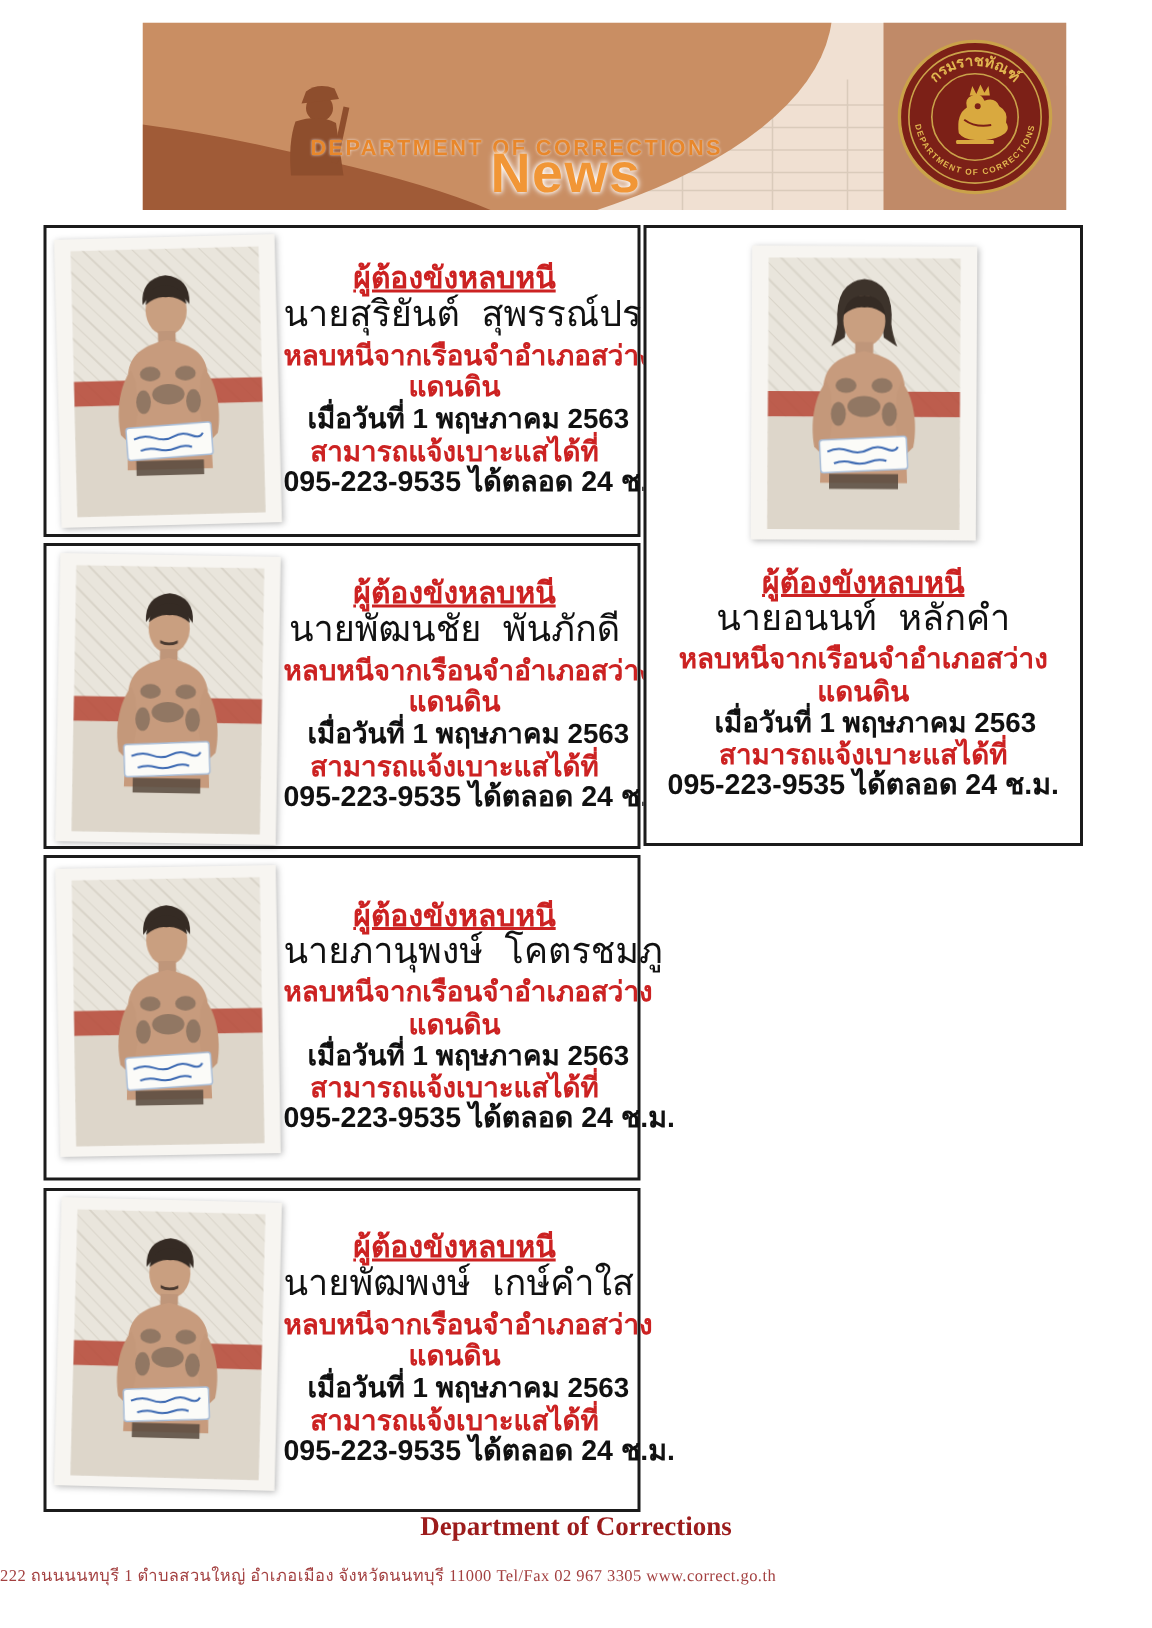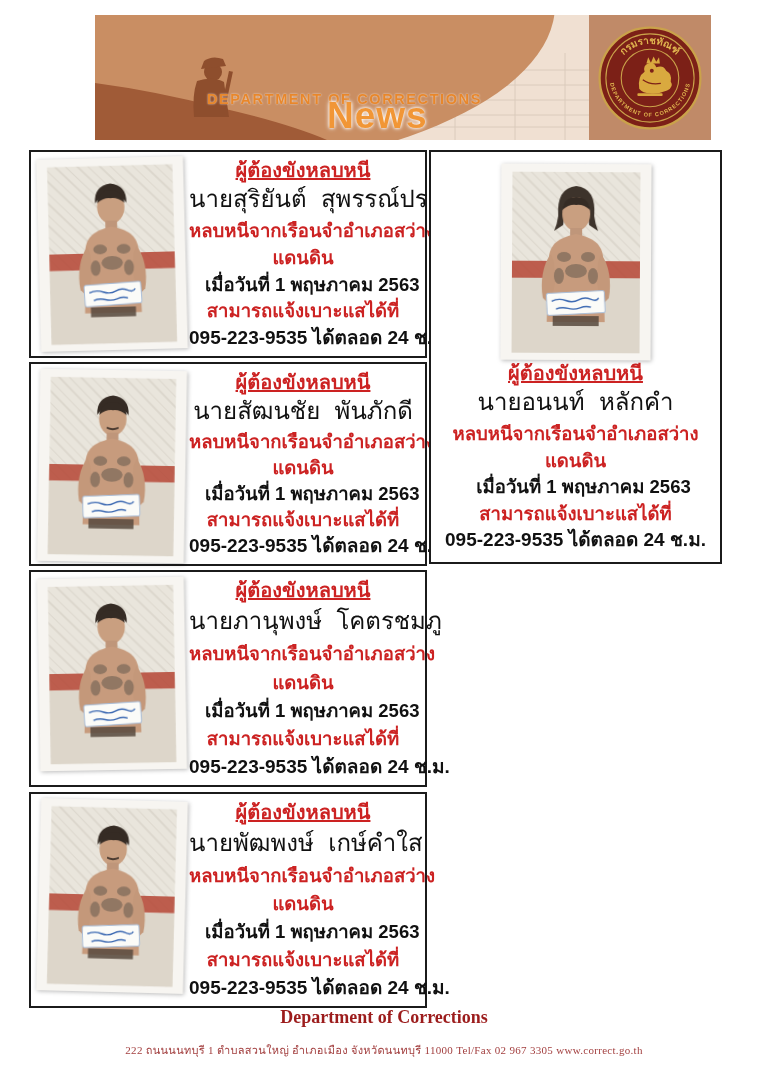--- a/index.html
+++ b/index.html
@@ -48,38 +48,38 @@
   .photo-b{transform:rotate(1deg);}
   .photo-c{transform:rotate(-1deg);}
   .photo-d{transform:rotate(1.5deg);}
   .photo-e{transform:rotate(0.3deg);}
   .photo svg .hair-long{display:none;}
   .photo.v-long svg .hair-long{display:block;}
   .photo.v-long svg .hair-short{display:none;}
   .photo svg .mustache{display:none;}
   .photo.v-mustache svg .mustache{display:block;}
   .card-text{
-    flex:1;display:flex;flex-direction:column;justify-content:space-between;
+    flex:1;display:flex;flex-direction:column;justify-content:center;
     text-align:center;padding:1px 2px;min-width:0;
   }
   .card-right .card-text{width:100%;flex:1;}
   .t-line{white-space:nowrap;line-height:1.15;}
   .t-title{color:var(--red_text);font-weight:bold;font-size:20px;text-decoration:underline;}
   .t-red{color:var(--red_text);font-weight:bold;font-size:18.5px;}
   .t-name{color:#111;font-size:24px;font-family:Liberation Mono, monospace;}
   .t-date{color:#111;font-weight:bold;font-size:18.5px;margin-left:16px;}
   .t-phone{color:#111;font-weight:bold;font-size:19px;}
   
   .footer-title{
     position:absolute;top:1007px;left:0;width:100%;text-align:center;
     font-family:"Liberation Serif","DejaVu Serif",serif;font-weight:bold;
     font-size:18px;color:var(--footer_red);
   }
   .footer-address{
-    position:absolute;top:1041px;left:0;width:100%;text-align:center;
+    position:absolute;top:1041px;left:0;width:100%;text-align:left;
     font-family:"Liberation Serif","DejaVu Serif",serif;
     font-size:11px;color:#a34040;letter-spacing:.3px;
   }
 </style>
 </head>
 <body>
 
 <header class="banner">
   <svg class="banner-bg" viewBox="0 0 616 125" preserveAspectRatio="none">
     <rect width="616" height="125" fill="#f0e0d2"></rect>
@@ -217,21 +217,21 @@
       <g transform="rotate(-3 75 140)">
         <rect x="46" y="128" width="58" height="22" rx="2" fill="#fbfbf8" stroke="#a8bdd8" stroke-width="1"></rect>
         <path d="M51,136 q7,-3 14,0 t13,0 t12,0 t8,-1" fill="none" stroke="#3c69b2" stroke-width="1.4"></path>
         <path d="M55,144 q6,-2 12,0 t12,0 t11,0" fill="none" stroke="#3c69b2" stroke-width="1.4"></path>
       </g>
     </g>
   </svg>
 </div>
   <div class="card-text">
     <div class="t-line t-title">ผู้ต้องขังหลบหนี</div>
-    <div class="t-line t-name">นายสัฒนชัย พันภักดี</div>
+    <div class="t-line t-name">นายพัฒนชัย พันภักดี</div>
     <div class="t-line t-red">หลบหนีจากเรือนจำอำเภอสว่าง</div>
     <div class="t-line t-red">แดนดิน</div>
     <div class="t-line t-date">เมื่อวันที่ 1 พฤษภาคม 2563</div>
     <div class="t-line t-red">สามารถแจ้งเบาะแสได้ที่</div>
     <div class="t-line t-phone">095-223-9535 ได้ตลอด 24 ช.ม.</div>
   </div>
 </section>
 
 <section class="card card-left" style="left:29px;top:570px;width:398px;height:217px;">
   <div class="photo photo-c" aria-label="mugshot of shirtless tattooed man holding handwritten sign">

